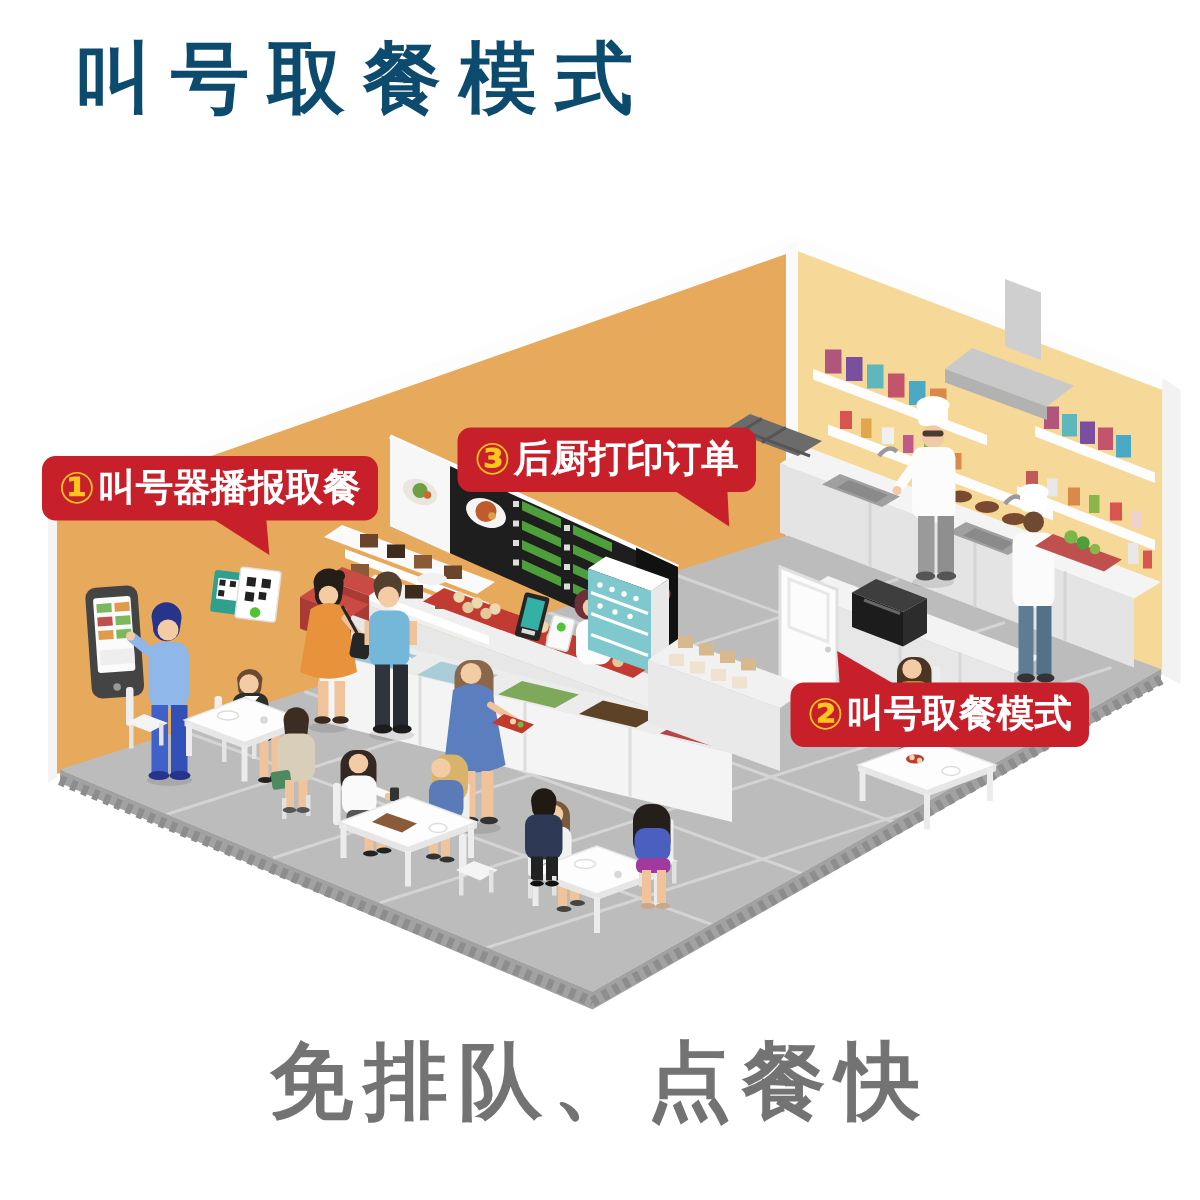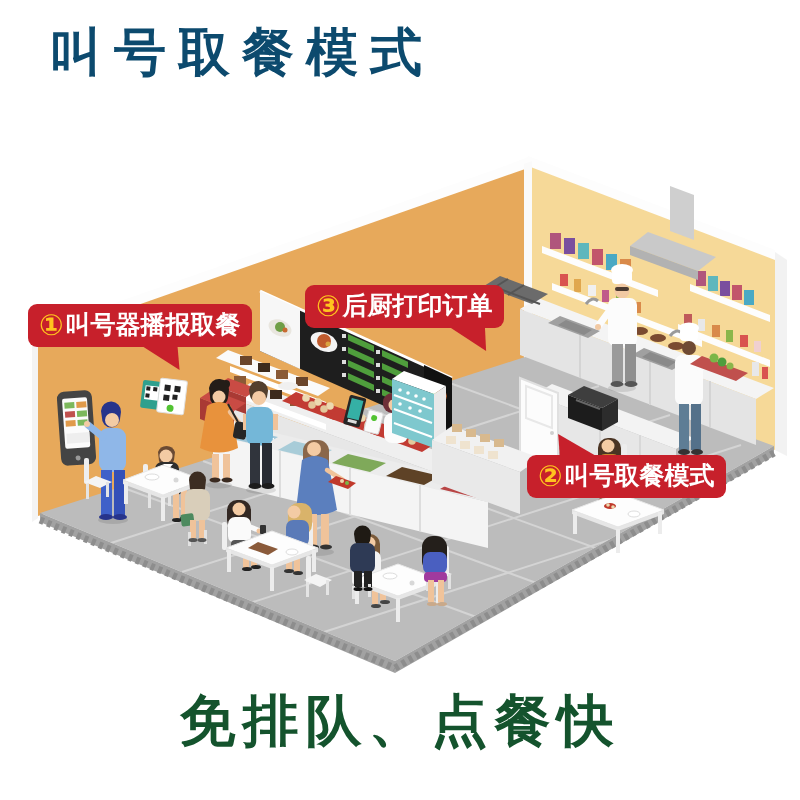--- a/index.html
+++ b/index.html
@@ -1,19 +1,19 @@
 <!DOCTYPE html>
 <html><head>
 <meta charset="utf-8">
 <style>
   html,body{margin:0;padding:0;background:#fff;}
   body{width:800px;height:800px;overflow:hidden;font-family:"DejaVu Sans",sans-serif;}
   .stage{position:relative;width:800px;height:800px;background:#fff;}
   .title{position:absolute;left:50px;top:18px;font-size:52px;font-weight:900;letter-spacing:12px;color:#0c4a6e;white-space:nowrap;}
-  .caption{position:absolute;left:50%;top:684px;transform:translateX(-50%);font-size:56px;font-weight:900;letter-spacing:7px;color:#14532d;white-space:nowrap;}
+  .caption{position:absolute;left:50%;top:684px;transform:translateX(-50%);font-size:56px;font-weight:900;letter-spacing:7px;color:#737373;white-space:nowrap;}
   .scene{position:absolute;left:0;top:128px;width:800px;height:550px;}
   .scene svg{display:block;}
   .bubble{position:absolute;z-index:5;background:#c7202b;color:#fff;font-weight:700;font-size:25px;line-height:1.15;padding:5px 11px;border-radius:9px;white-space:nowrap;display:flex;align-items:center;}
   .bubble .num{color:#ffc41e;font-size:29px;font-weight:700;margin-right:2px;}
   .tail{position:absolute;width:0;height:0;}
   .b1{left:28px;top:304px;}
   .b1 .tail{bottom:-23px;left:116px;border-top:25px solid #c7202b;border-left:32px solid transparent;border-right:5px solid transparent;transform:skewX(16deg);}
   .b3{left:305px;top:285px;}
   .b3 .tail{bottom:-23px;left:146px;border-top:25px solid #c7202b;border-left:32px solid transparent;border-right:5px solid transparent;transform:skewX(14deg);}
   .b2{left:527px;top:455px;}

